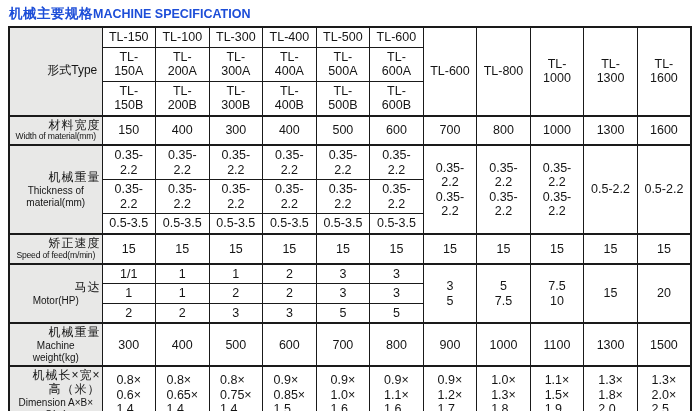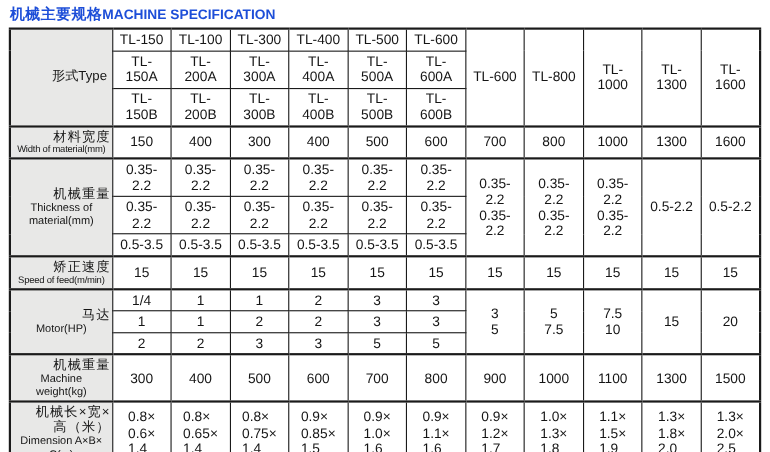--- a/index.html
+++ b/index.html
@@ -194,21 +194,21 @@
           <td><span class="cellv">15</span></td>
           <td><span class="cellv">15</span></td>
           <td><span class="cellv">15</span></td>
           <td><span class="cellv">15</span></td>
           <td><span class="cellv">15</span></td>
           <td><span class="cellv">15</span></td>
           <td><span class="cellv">15</span></td>
         </tr>
         <tr class="section">
           <th class="label" rowspan="3"><div class="zh">马达</div><div class="en">Motor(HP)</div></th>
-          <td><span class="cellv">1/4</span></td>
+          <td><span class="cellv">1/1</span></td>
           <td><span class="cellv">1</span></td>
           <td><span class="cellv">1</span></td>
           <td><span class="cellv">2</span></td>
           <td><span class="cellv">3</span></td>
           <td><span class="cellv">3</span></td>
           <td rowspan="3"><span class="cellv">3
 5</span></td>
           <td rowspan="3"><span class="cellv">5
 7.5</span></td>
           <td rowspan="3"><span class="cellv">7.5

